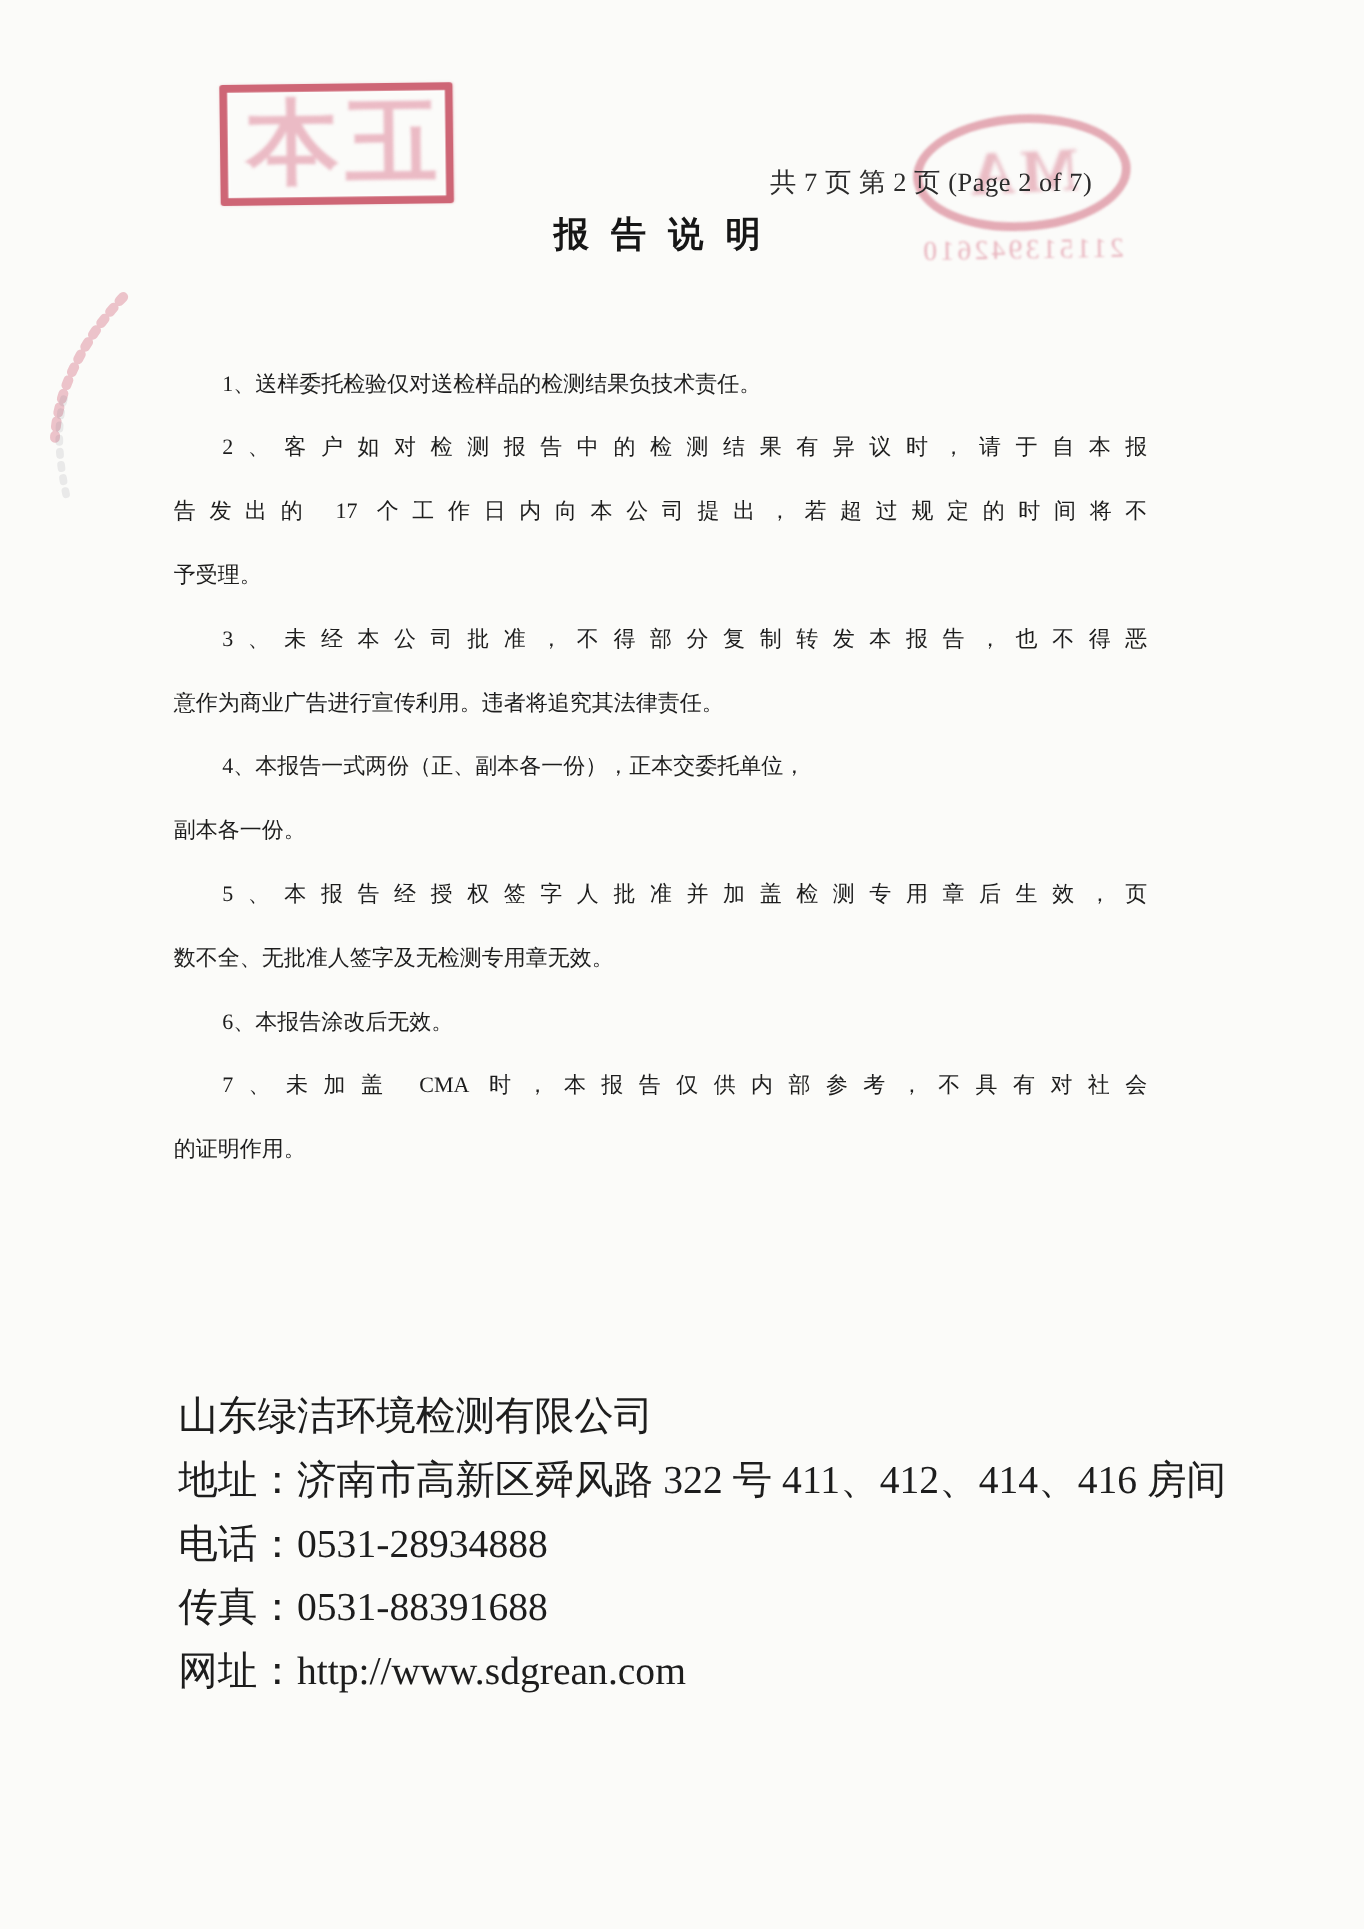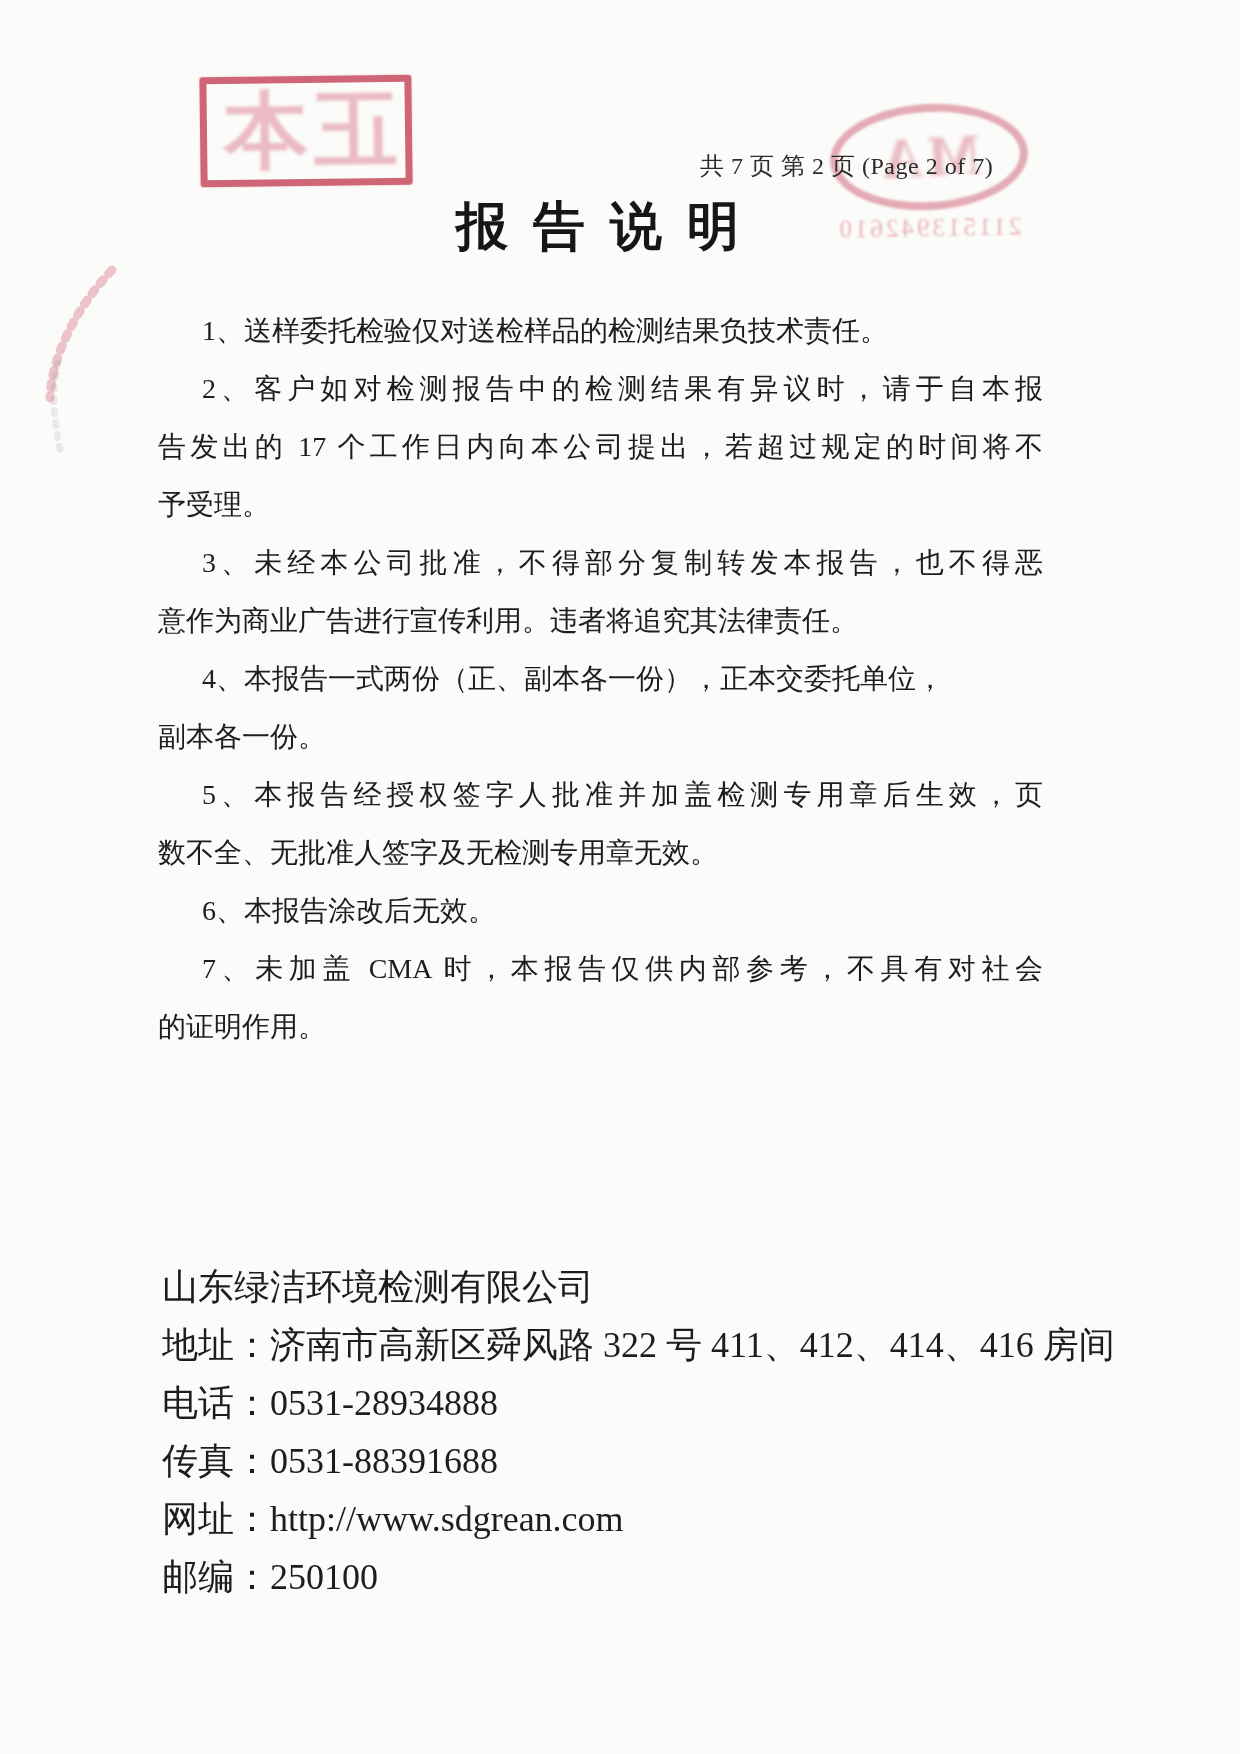--- a/index.html
+++ b/index.html
@@ -47,28 +47,28 @@
   }
   .cma-number {
     margin-top:4px; text-align:center; font-size:25px; letter-spacing:3px;
     color:rgba(216,118,139,0.55); transform:scaleX(-1) rotate(1deg); filter:blur(0.8px);
     white-space:nowrap;
   }
 
   
   .title {
     position:absolute; left:158px; top:192px; width:885px; margin:0;
-    text-align:center; font-size:52px; font-weight:bold; letter-spacing:6px;
+    text-align:center; font-size:32px; font-weight:bold; letter-spacing:6px;
     color:#161616;
   }
 
   
   .body-notes {
-    position:absolute; left:158px; top:302px; width:885px;
-    font-size:28px; line-height:58px; color:#1d1d1d;
+    position:absolute; left:158px; top:320px; width:885px;
+    font-size:20px; line-height:58px; color:#1d1d1d;
   }
   .bline { min-height:58px; }
   .bline.indent { text-indent:44px; }
   .bline.justify { text-align:justify; text-align-last:justify; }
 
   
   .company {
     position:absolute; left:162px; top:1258px; width:900px;
     font-size:36px; line-height:58px; color:#1d1d1d;
   }
@@ -116,16 +116,15 @@
       <div class="bline">的证明作用。</div>
     </div>
 
   <div class="company">
 
   <div class="cline">山东绿洁环境检测有限公司</div>
       <div class="cline">地址：济南市高新区舜风路 322 号 411、412、414、416 房间</div>
       <div class="cline">电话：0531-28934888</div>
       <div class="cline">传真：0531-88391688</div>
       <div class="cline">网址：http://www.sdgrean.com</div>
-      <div class="cline">邮编：250100</div>
     </div>
 
 </div>
 
 </body></html>

